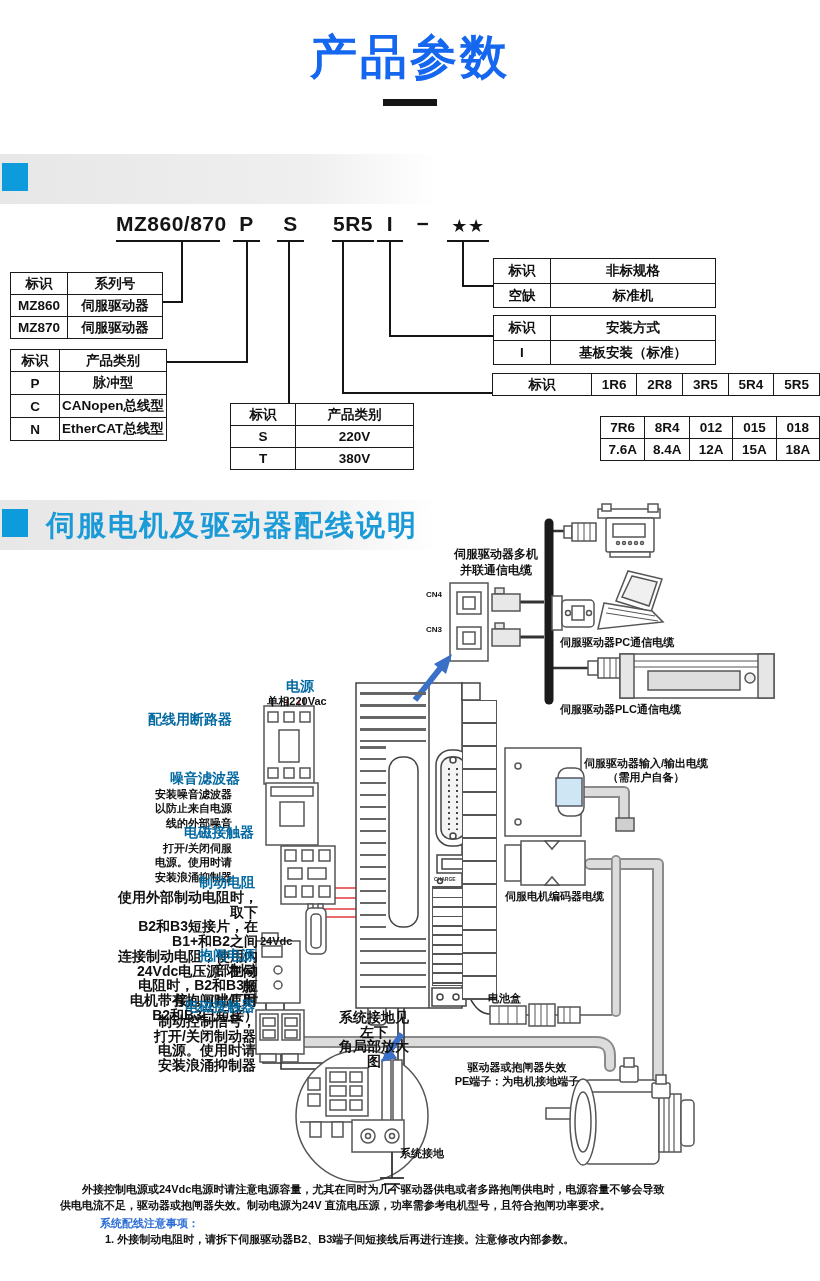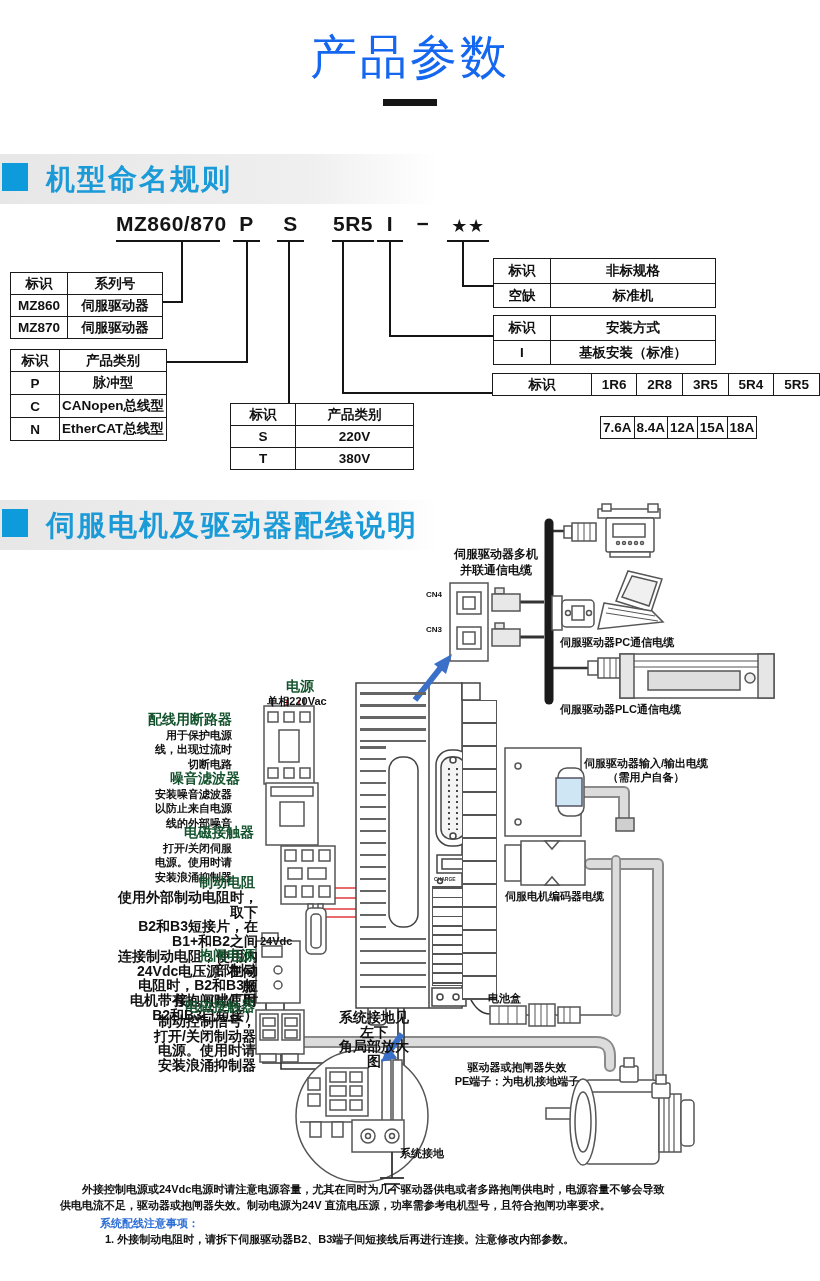--- a/index.html
+++ b/index.html
@@ -1,41 +1,41 @@
 <!DOCTYPE html>
 <html><head>
 <meta charset="utf-8">
 <style>
   html,body{margin:0;padding:0;background:#fff;}
   #canvas{position:relative;width:820px;height:1281px;background:#fff;overflow:hidden;
           font-family:"Liberation Sans","DejaVu Sans",sans-serif;color:#141414;}
   .abs{position:absolute;}
   
-  .page-title{left:0;top:26px;width:820px;text-align:center;font-size:47px;font-weight:400;
+  .page-title{left:0;top:26px;width:820px;text-align:center;font-size:47px;font-weight:700;
               color:#1667ef;letter-spacing:3px;}
   .title-bar{left:383px;top:99px;width:54px;height:7px;background:#151515;}
   .page-sub{left:0;top:110px;width:820px;text-align:center;font-size:19px;letter-spacing:7px;
             color:#222;font-weight:500;}
   
   .secbar{left:0;width:438px;height:50px;background:linear-gradient(90deg,#e7e7e7 0%,#efefef 70%,#ffffff 100%);}
   .secsq{width:26px;height:28px;background:#0d9bdb;}
   .sectext{font-size:29px;font-weight:700;color:#1b9ad8;letter-spacing:2px;white-space:nowrap;}
   
   .mpart{top:212px;height:28px;border-bottom:2px solid #151515;text-align:center;font-size:21px;
          font-weight:600;letter-spacing:.5px;}
   .nounder{border-bottom:none;font-weight:700;}
   .ln{background:#151515;}
   
   .ntable{position:absolute;border-collapse:collapse;table-layout:fixed;background:#fff;}
   .ntable td{border:1px solid #1a1a1a;text-align:center;font-size:13.5px;font-weight:700;
              color:#111;padding:0 2px;white-space:nowrap;overflow:hidden;height:21px;}
   .thdr{color:#2e6fd6;}
   
   .dlbl{font-size:11px;font-weight:700;color:#111;line-height:1.3;white-space:pre-line;}
-  .dblue{font-size:14px;font-weight:700;color:#14532d;white-space:nowrap;}
+  .dblue{font-size:14px;font-weight:700;color:#0369a1;white-space:nowrap;}
   .small10{font-size:14px;line-height:1.05;}
   
   .vents{background:repeating-linear-gradient(180deg,#666 0 2.5px,transparent 2.5px 12px);}
   .heatsink{border:1.5px solid #555;background:#fff;
             background-image:repeating-linear-gradient(180deg,transparent 0 21px,#555 21px 23px);}
   .tstrip{border:1px solid #555;background-color:#fff;
           background-image:repeating-linear-gradient(180deg,#555 0 1.5px,transparent 1.5px 9.5px);}
   
   .notes{left:60px;top:1182px;width:726px;font-size:11px;line-height:1.45;color:#111;font-weight:600;}
   .notes .para{white-space:pre-line;text-indent:2em;}
@@ -46,21 +46,20 @@
 </head>
 <body>
 
 <div id="canvas">
 
   <div class="abs page-title">产品参数</div>
   <div class="abs title-bar"></div>
 
   <div class="abs secbar" style="top:154px">
     <div class="abs secsq" style="left:2px;top:9px"></div>
-    <div class="abs sectext" style="left:46px;top:6px">机型命名规则</div>
   </div>
 
   <div class="abs mpart" style="left:116px;width:104px">MZ860/870</div>
   <div class="abs mpart" style="left:233px;width:27px">P</div>
   <div class="abs mpart" style="left:277px;width:27px">S</div>
   <div class="abs mpart" style="left:332px;width:42px">5R5</div>
   <div class="abs mpart" style="left:377px;width:26px">I</div>
   <div class="abs mpart nounder" style="left:410px;width:26px">−</div>
   <div class="abs mpart" style="left:447px;width:42px;font-size:18px;padding-top:3px;height:25px">★★</div>
 
@@ -165,20 +164,27 @@
       <td class="thdr" style="width:44px">2R8</td>
       <td class="thdr" style="width:44px">3R5</td>
       <td class="thdr" style="width:44px">5R4</td>
       <td class="thdr" style="width:44px">5R5</td>
     </tr>
   </tbody>
     </table>
 
   <table class="ntable" style="left:600px;top:416px">
     <tbody>
+        <tr>
+      <td class="thdr" style="width:44px">7R6</td>
+      <td class="thdr" style="width:44px">8R4</td>
+      <td class="thdr" style="width:44px">012</td>
+      <td class="thdr" style="width:44px">015</td>
+      <td class="thdr" style="width:44px">018</td>
+    </tr>
     <tr>
       <td>7.6A</td>
       <td>8.4A</td>
       <td>12A</td>
       <td>15A</td>
       <td>18A</td>
     </tr>
   </tbody>
     </table>
 
@@ -444,23 +450,20 @@
   <div class="abs vents" style="left:360px;top:692px;width:66px;height:50px"></div>
   <div class="abs vents" style="left:360px;top:746px;width:26px;height:188px"></div>
   <div class="abs vents" style="left:360px;top:938px;width:66px;height:58px"></div>
   <div class="abs heatsink" style="left:462px;top:700px;width:33px;height:298px"></div>
   <div class="abs tstrip" style="left:432px;top:886px;width:29px;height:98px"></div>
 
   <div class="abs dblue" style="left:270px;top:678px;width:60px;text-align:center">电源</div>
   <div class="abs dlbl" style="left:255px;top:694px;width:84px;text-align:center">单相220Vac</div>
 
   <div class="abs dblue" style="left:120px;top:711px;width:112px;text-align:right">配线用断路器</div>
-  <div class="abs dlbl" style="left:118px;top:728px;width:114px;text-align:right">用于保护电源
-线，出现过流时
-切断电路</div>
 
   <div class="abs dblue" style="left:148px;top:770px;width:114px;text-align:center">噪音滤波器</div>
   <div class="abs dlbl" style="left:118px;top:787px;width:114px;text-align:right">安装噪音滤波器
 以防止来自电源
 线的外部噪音</div>
 
   <div class="abs dblue" style="left:140px;top:824px;width:114px;text-align:right">电磁接触器</div>
   <div class="abs dlbl" style="left:118px;top:841px;width:114px;text-align:right">打开/关闭伺服
 电源。使用时请
 安装浪涌抑制器</div>

